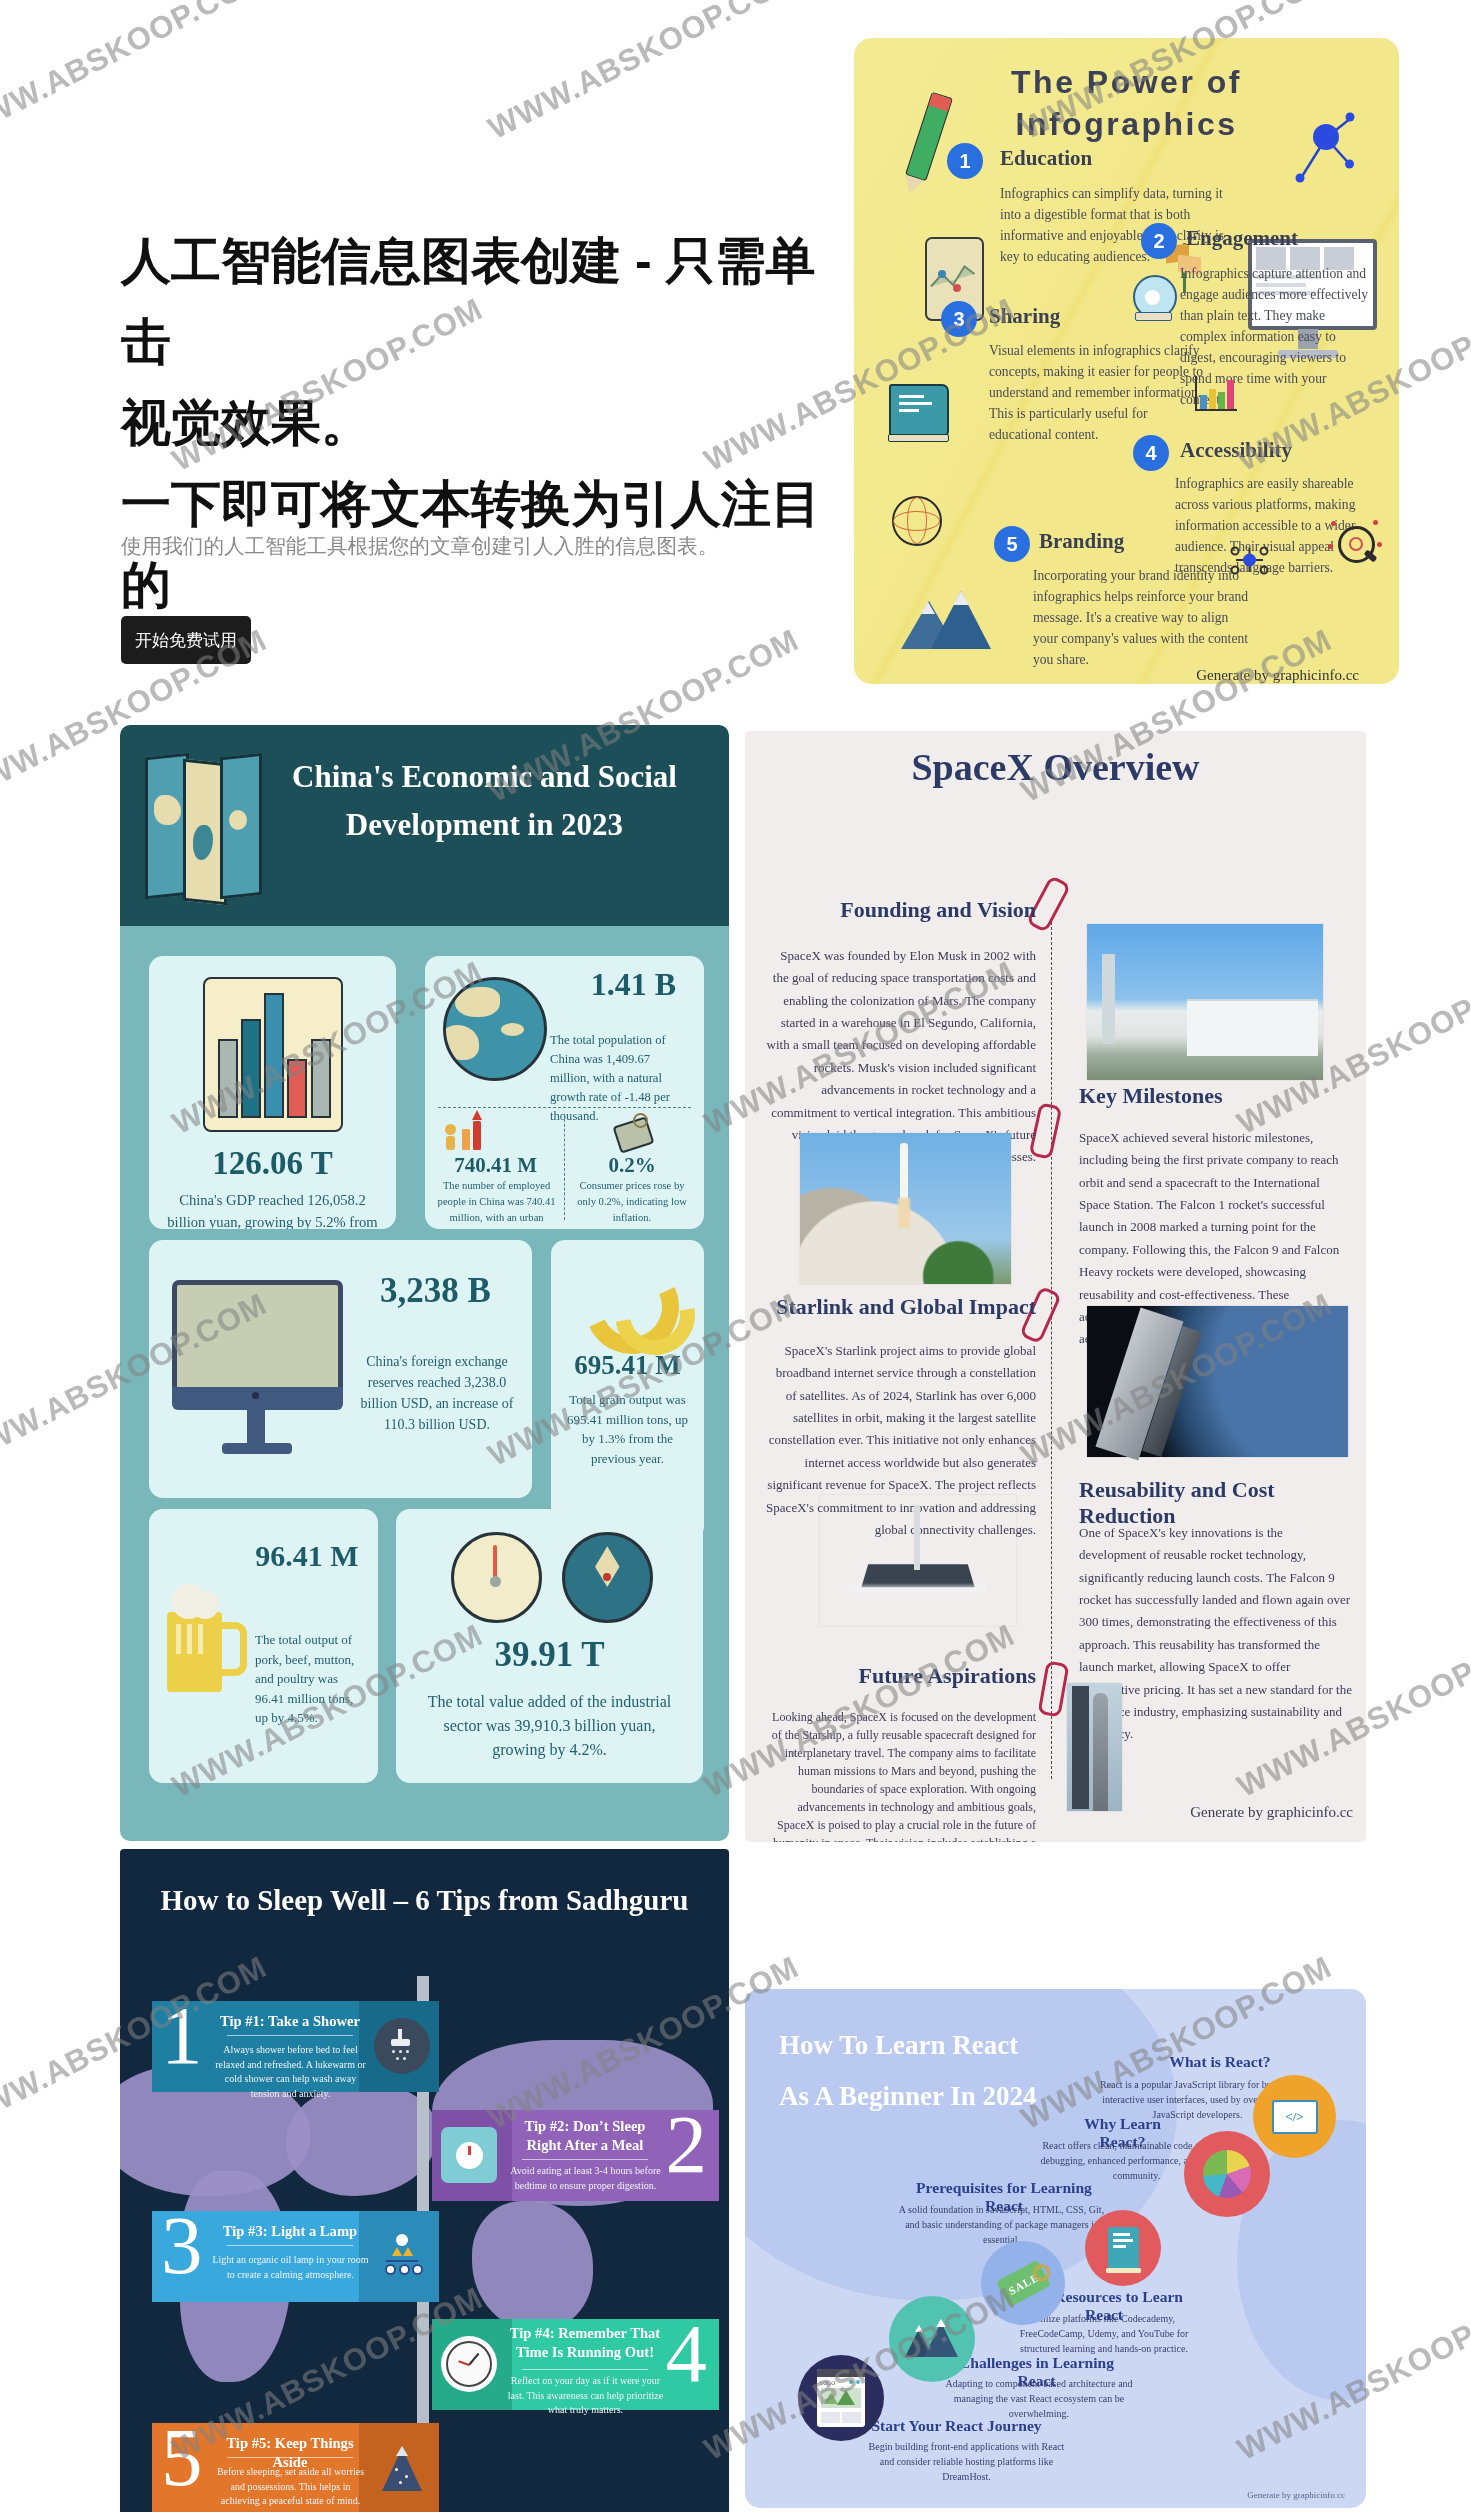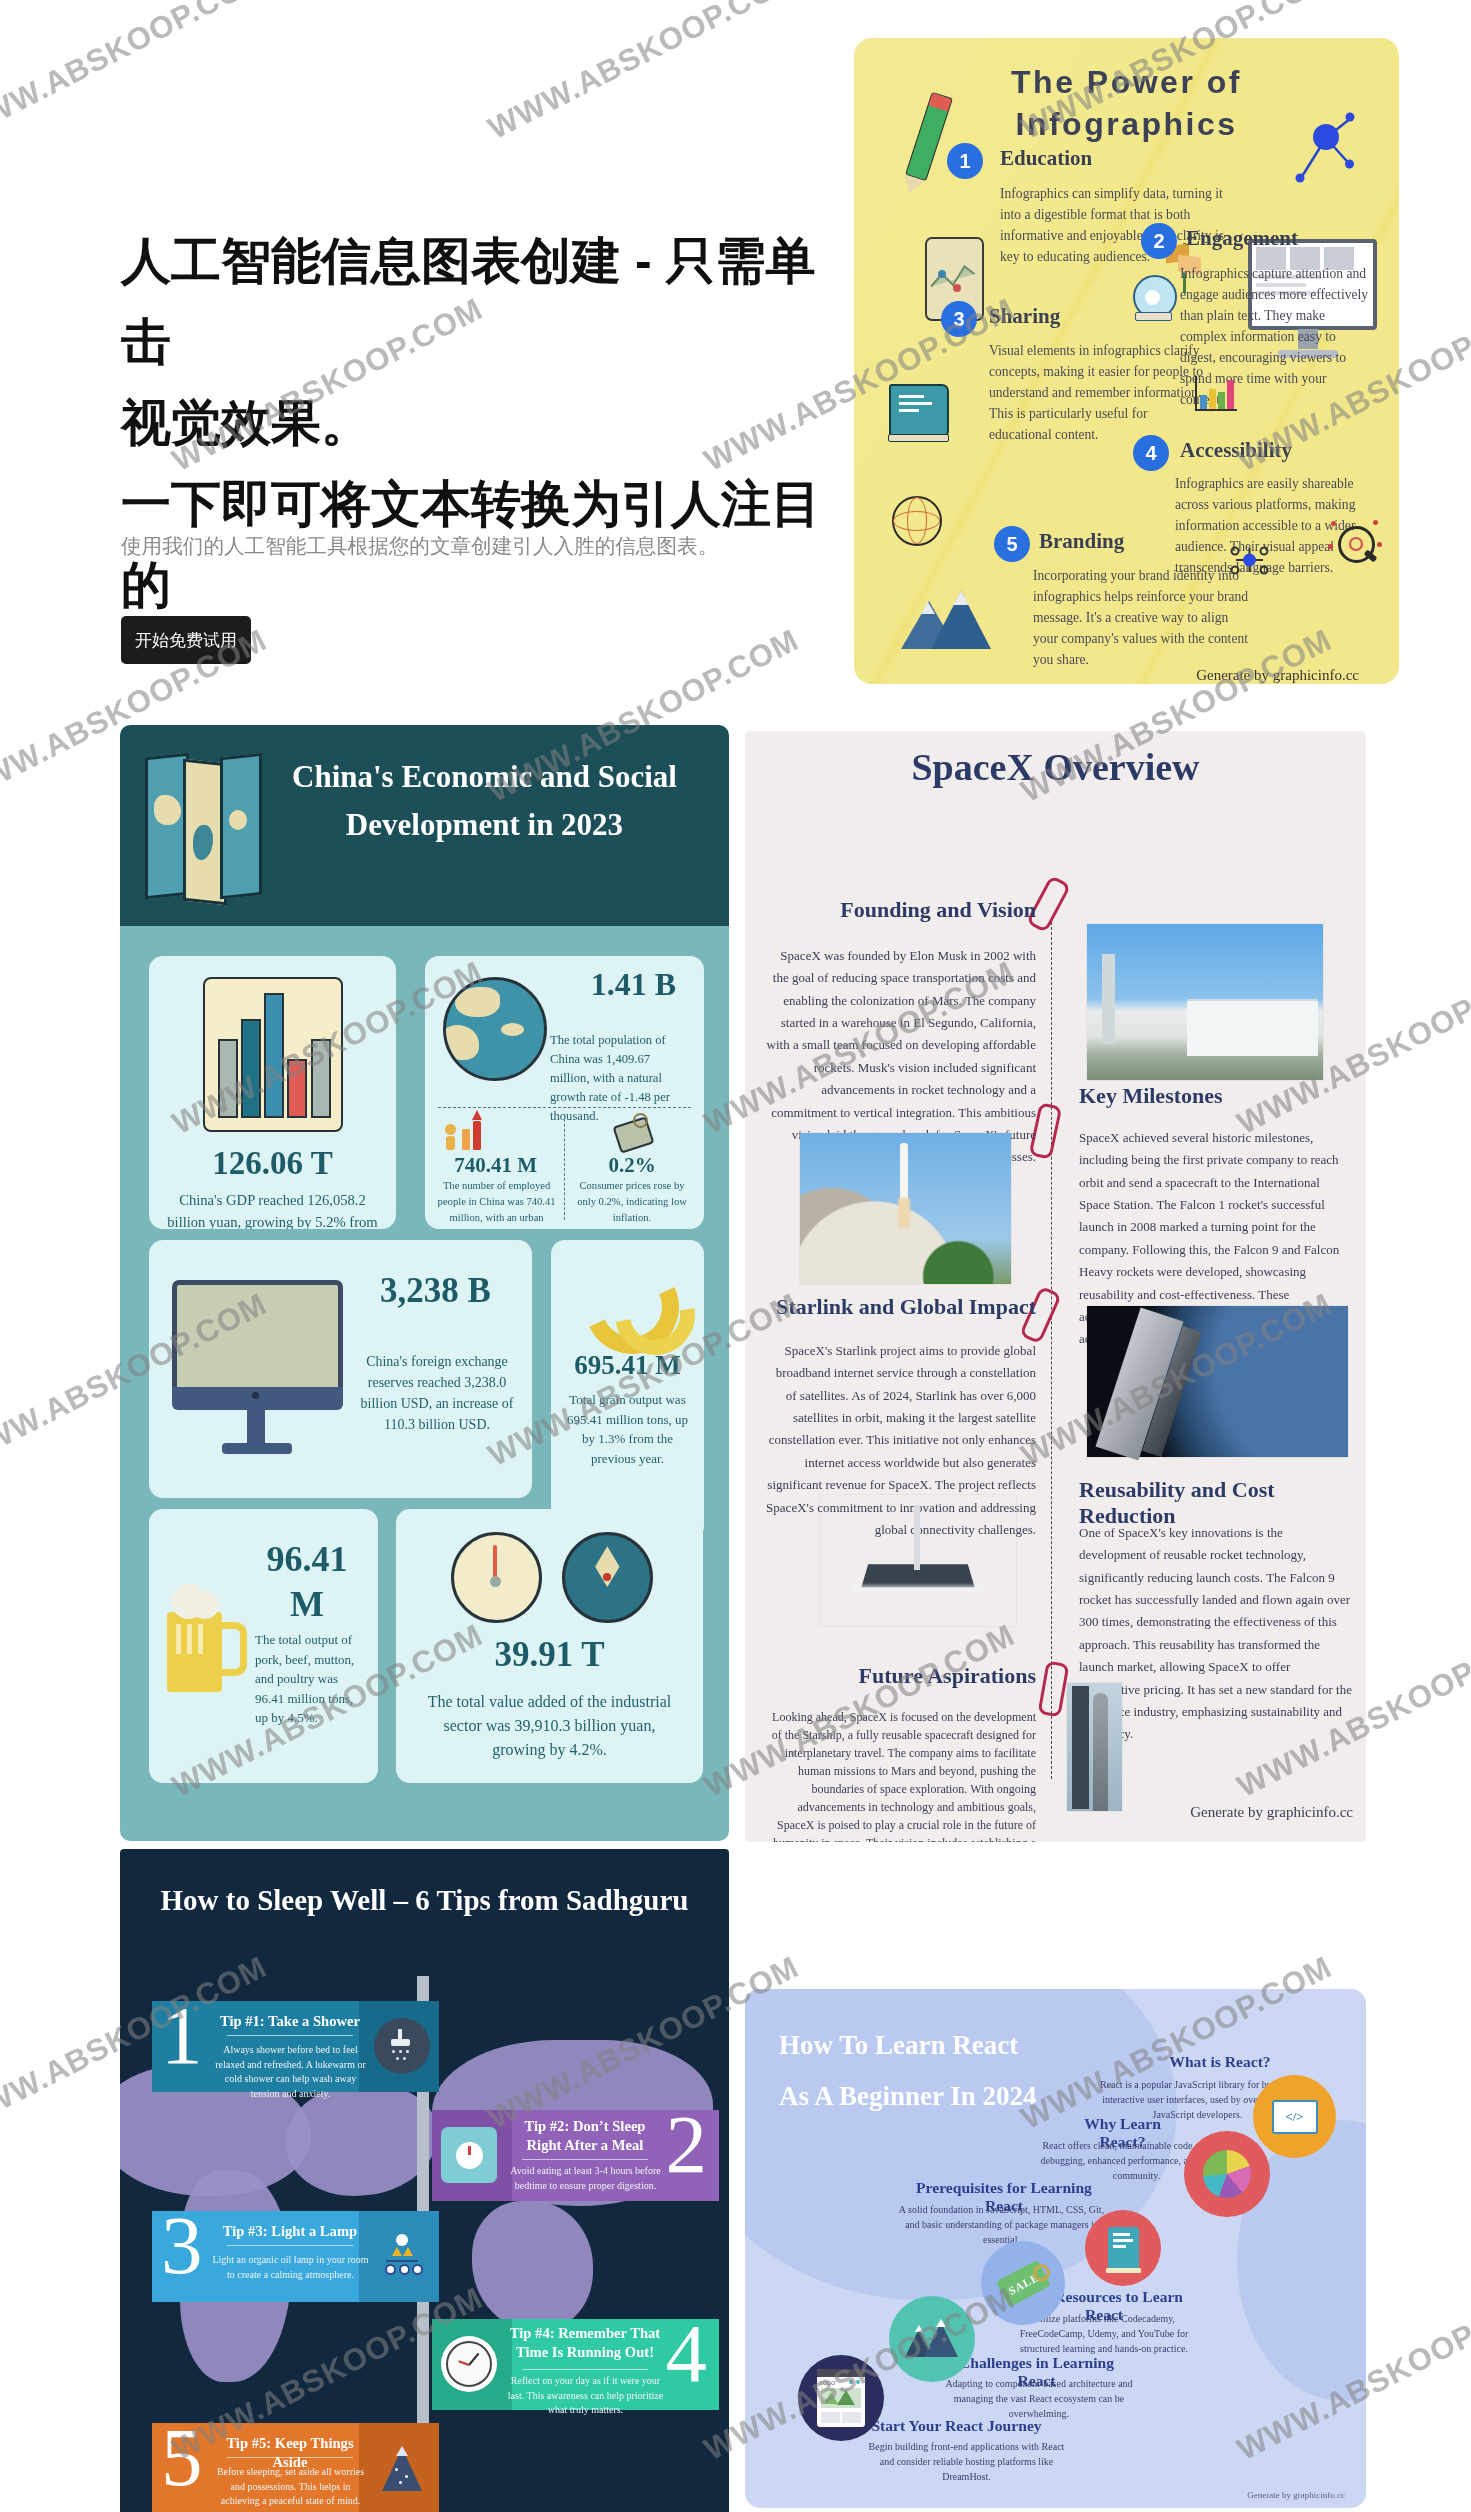--- a/index.html
+++ b/index.html
@@ -270,21 +270,21 @@
     <div class="ccard serif" style="left:29px;top:784px;width:229px;height:274px;">
       <div style="position:absolute;left:17.6px;top:75px;width:75px;height:111px;">
         <div style="position:absolute;left:0;top:28px;width:55px;height:80px;background:#ecd04a;border-radius:4px;"></div>
         <div style="position:absolute;left:53px;top:38px;width:20px;height:40px;border:7px solid #ecd04a;border-left:none;border-radius:0 12px 12px 0;"></div>
         <div style="position:absolute;left:4px;top:0px;width:35px;height:35px;background:#f2efe4;border-radius:50%;"></div>
         <div style="position:absolute;left:24px;top:7px;width:28px;height:28px;background:#f2efe4;border-radius:50%;"></div>
         <div style="position:absolute;left:9px;top:40px;width:5px;height:30px;background:#f7ecb0;"></div>
         <div style="position:absolute;left:20px;top:40px;width:5px;height:30px;background:#f7ecb0;"></div>
         <div style="position:absolute;left:31px;top:40px;width:5px;height:30px;background:#f7ecb0;"></div>
       </div>
-      <div class="cnum" style="position:absolute;left:100px;top:28px;width:116px;font-size:36px;line-height:1.25;">96.41 M</div>
+      <div class="cnum" style="position:absolute;left:100px;top:28px;width:116px;font-size:30px;line-height:1.25;">96.41 M</div>
       <div class="ctext" style="position:absolute;left:106px;top:121px;width:108px;font-size:13px;text-align:left;">The total output of pork, beef, mutton, and poultry was 96.41 million tons, up by 4.5%.</div>
     </div>
 
     <div class="ccard serif" style="left:276px;top:784px;width:307px;height:274px;">
       <div style="position:absolute;left:55px;top:22.6px;width:85px;height:85px;border-radius:50%;background:#f2ecca;border:3.5px solid #27333a;">
         <div style="position:absolute;left:39px;top:10px;width:4px;height:35px;background:#e05c45;border-radius:2px;"></div>
         <div style="position:absolute;left:36px;top:41px;width:11px;height:11px;background:#9aa8a2;border-radius:50%;"></div>
       </div>
       <div style="position:absolute;left:166px;top:22.6px;width:85px;height:85px;border-radius:50%;background:#2e7286;border:3.5px solid #27333a;">
         <div style="position:absolute;left:31px;top:20px;width:22.6px;height:22.6px;background:#e7dcae;transform:rotate(45deg) skew(14deg,14deg);"></div>

